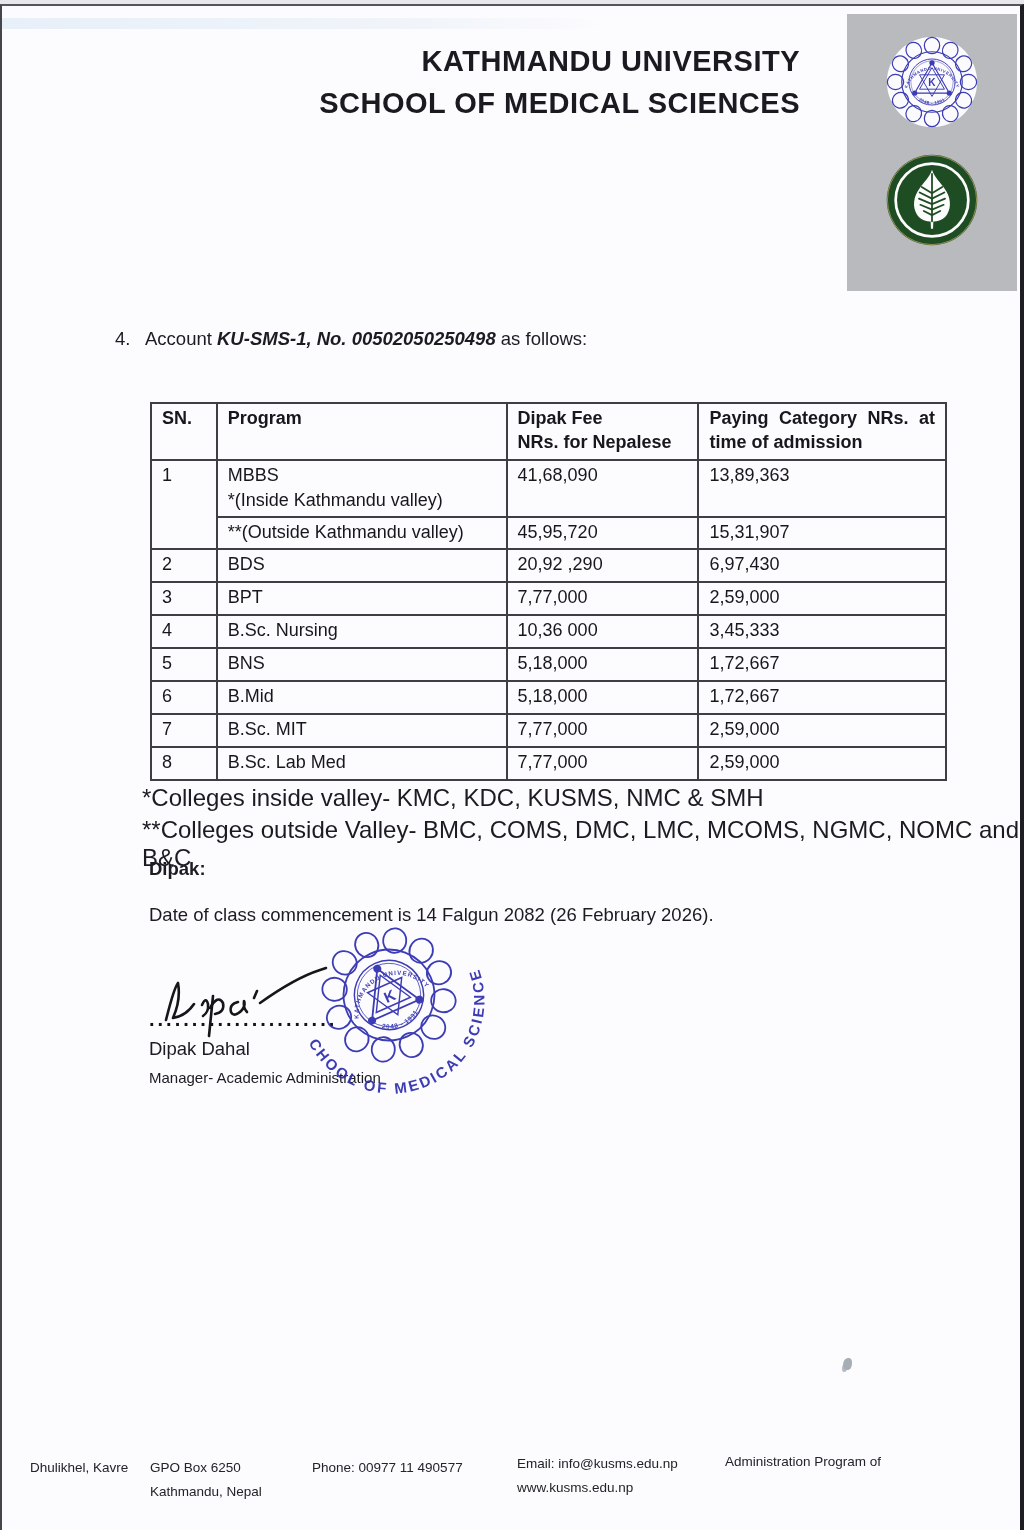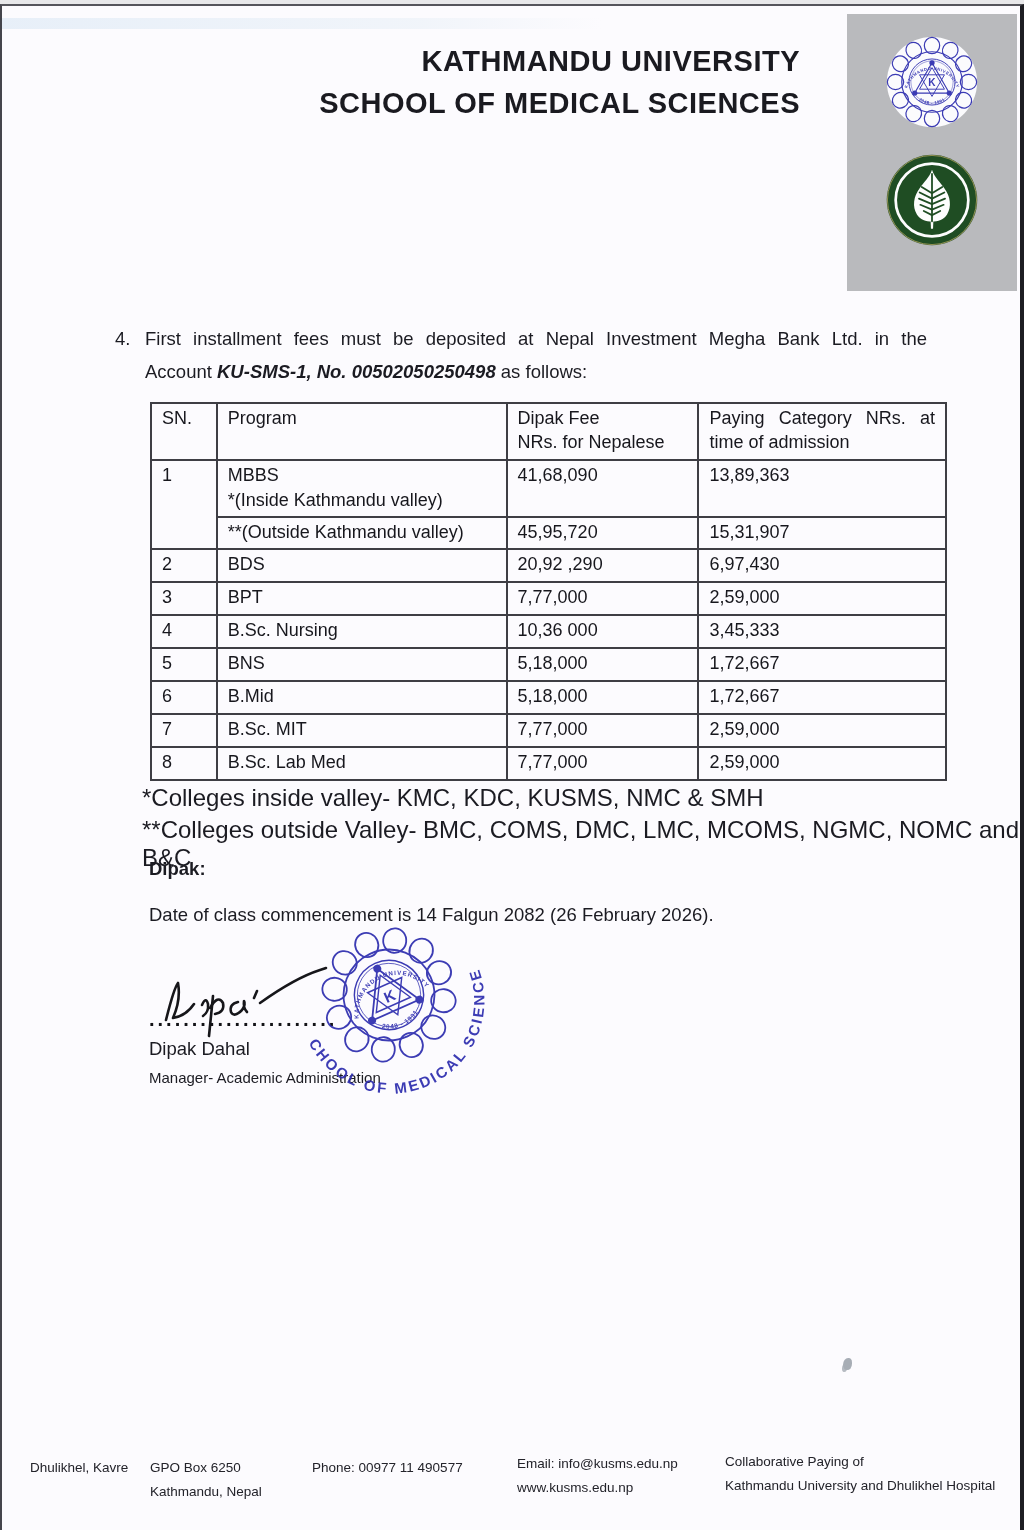--- a/index.html
+++ b/index.html
@@ -22,21 +22,21 @@
   .item4-row{display:flex;}
   .item4-num{width:30px;flex:0 0 30px;}
   .item4-body{flex:1;}
   .just-line{text-align:justify;text-align-last:justify;}
   .acct{font-weight:bold;font-style:italic;}
   
   .fees-table{position:absolute;top:396px;left:148px;width:797px;border-collapse:collapse;
     font-size:18px;color:#17171d;table-layout:fixed;}
   .fees-table td,.fees-table th{border:2px solid #3e3e44;padding:2px 10px 3px 10px;
     text-align:left;vertical-align:top;line-height:25px;}
-  .fees-table th{font-weight:normal;line-height:24px;padding-bottom:5px;}
+  .fees-table th{font-weight:bold;line-height:24px;padding-bottom:5px;}
   .col-sn{width:65px;} .col-prog{width:287px;} .col-fee{width:190px;} .col-pay{width:245px;}
   .row-std td{height:26px;}
   
   .note-line{position:absolute;left:140px;font-size:24px;}
   .note-label{position:absolute;left:147px;top:852px;font-size:18.5px;font-weight:bold;}
   .commencement{position:absolute;left:147px;top:898px;font-size:18.5px;}
   
   .handwriting{position:absolute;left:148px;top:952px;}
   .sig-dots{position:absolute;left:147px;top:1002px;font-size:20px;font-weight:bold;letter-spacing:3px;color:#121216;}
   .sig-name{position:absolute;left:147px;top:1032px;font-size:18.5px;}
@@ -124,21 +124,20 @@
           <path d="M0,14 L17,7"></path>
           <path d="M0,22 L12,16"></path>
       </g>
     </svg>
   </div>
 
   <div class="item4">
     <div class="item4-row">
       <div class="item4-num">4.</div>
       <div class="item4-body">
-        <div class="just-line">First installment fees must be deposited at Nepal Investment Megha Bank Ltd. in the</div>
         <div><span>Account </span><span class="acct">KU-SMS-1, No. 00502050250498</span><span> as follows:</span></div>
       </div>
     </div>
   </div>
 
   <table class="fees-table">
     <colgroup>
         <col class="col-sn">
         <col class="col-prog">
         <col class="col-fee">
@@ -252,17 +251,16 @@
   <div class="footer-item f-po">
     <div>GPO Box 6250</div>
     <div>Kathmandu, Nepal</div>
   </div>
   <div class="footer-item f-phone">Phone: 00977 11 490577</div>
   <div class="footer-item f-email">
     <div>Email: info@kusms.edu.np</div>
     <div>www.kusms.edu.np</div>
   </div>
   <div class="footer-item f-collab">
-    <div>Collaborative Paying of</div>
-    <div>Kathmandu University and Dhulikhel Hospital</div>
+    <div>Administration Program of</div>
   </div>
 
 </div>
 
 </body></html>

